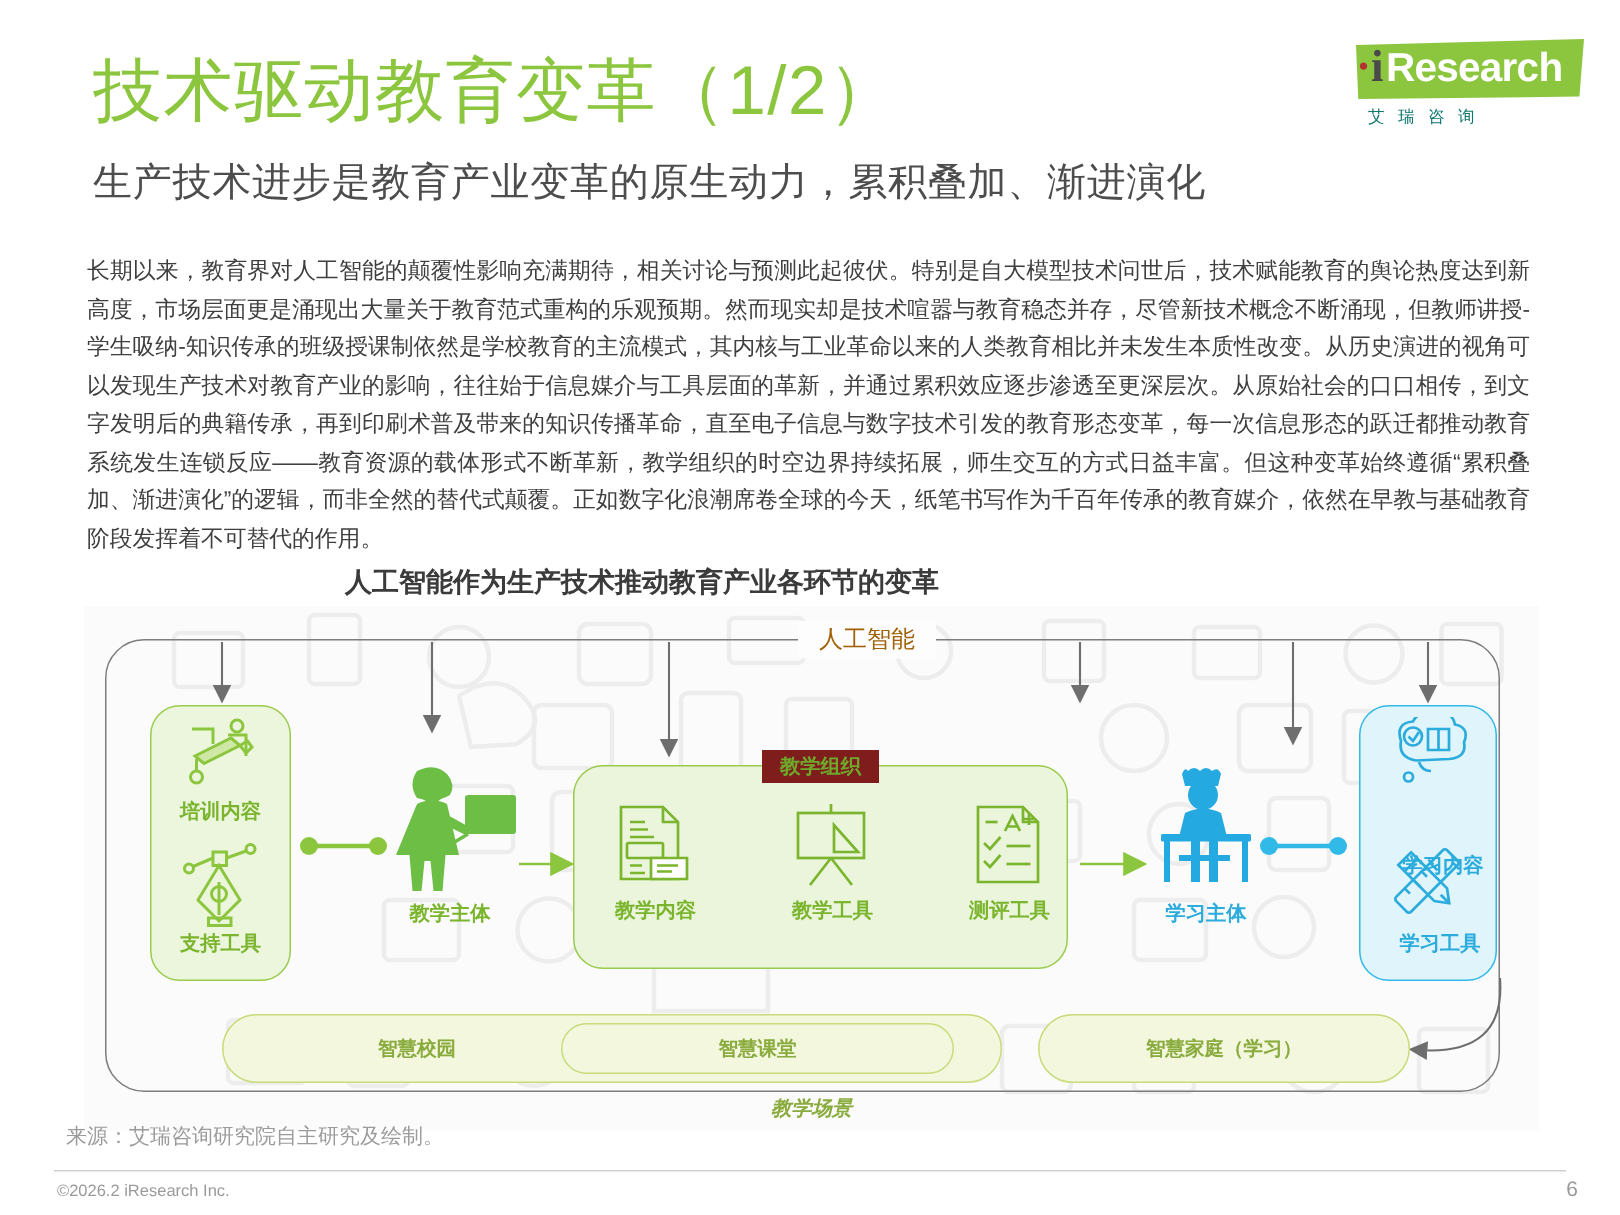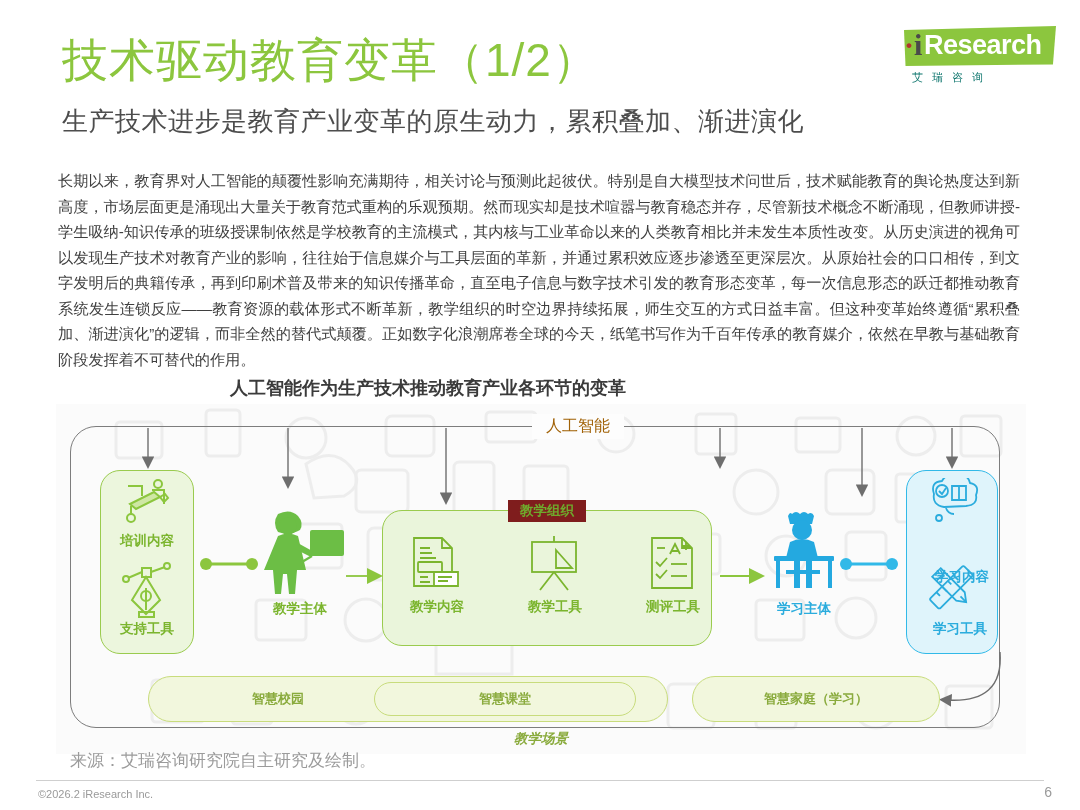--- a/index.html
+++ b/index.html
@@ -127,22 +127,22 @@
                  text-align:center; font-size:13px; font-weight:bold; color:#8aab3d; }
   .pill-home   { left:636px; top:272px; width:248px; height:46px; }
 
   .scene-label {
     position:absolute; left:0; top:326px; width:970px; text-align:center;
     font-size:13.5px; font-weight:bold; color:#8aab3d;font-style:italic;
   }
 
   
   .source {
-    position:absolute; left:70px; top:749px;
-    font-size:17px; color:#9b9b9b;
+    position:absolute; left:44px; top:749px;
+    font-size:14px; color:#9b9b9b;
   }
   .footer-rule {
     position:absolute; left:36px; top:780px; width:1008px; height:1px;
     background:#cfcfcf;
   }
   .footer-left {
     position:absolute; left:38px; top:788px; font-size:11px; color:#9a9a9a;
   }
   .footer-right {
     position:absolute; right:66px; top:808px; font-size:15px; color:#9a9a9a;

